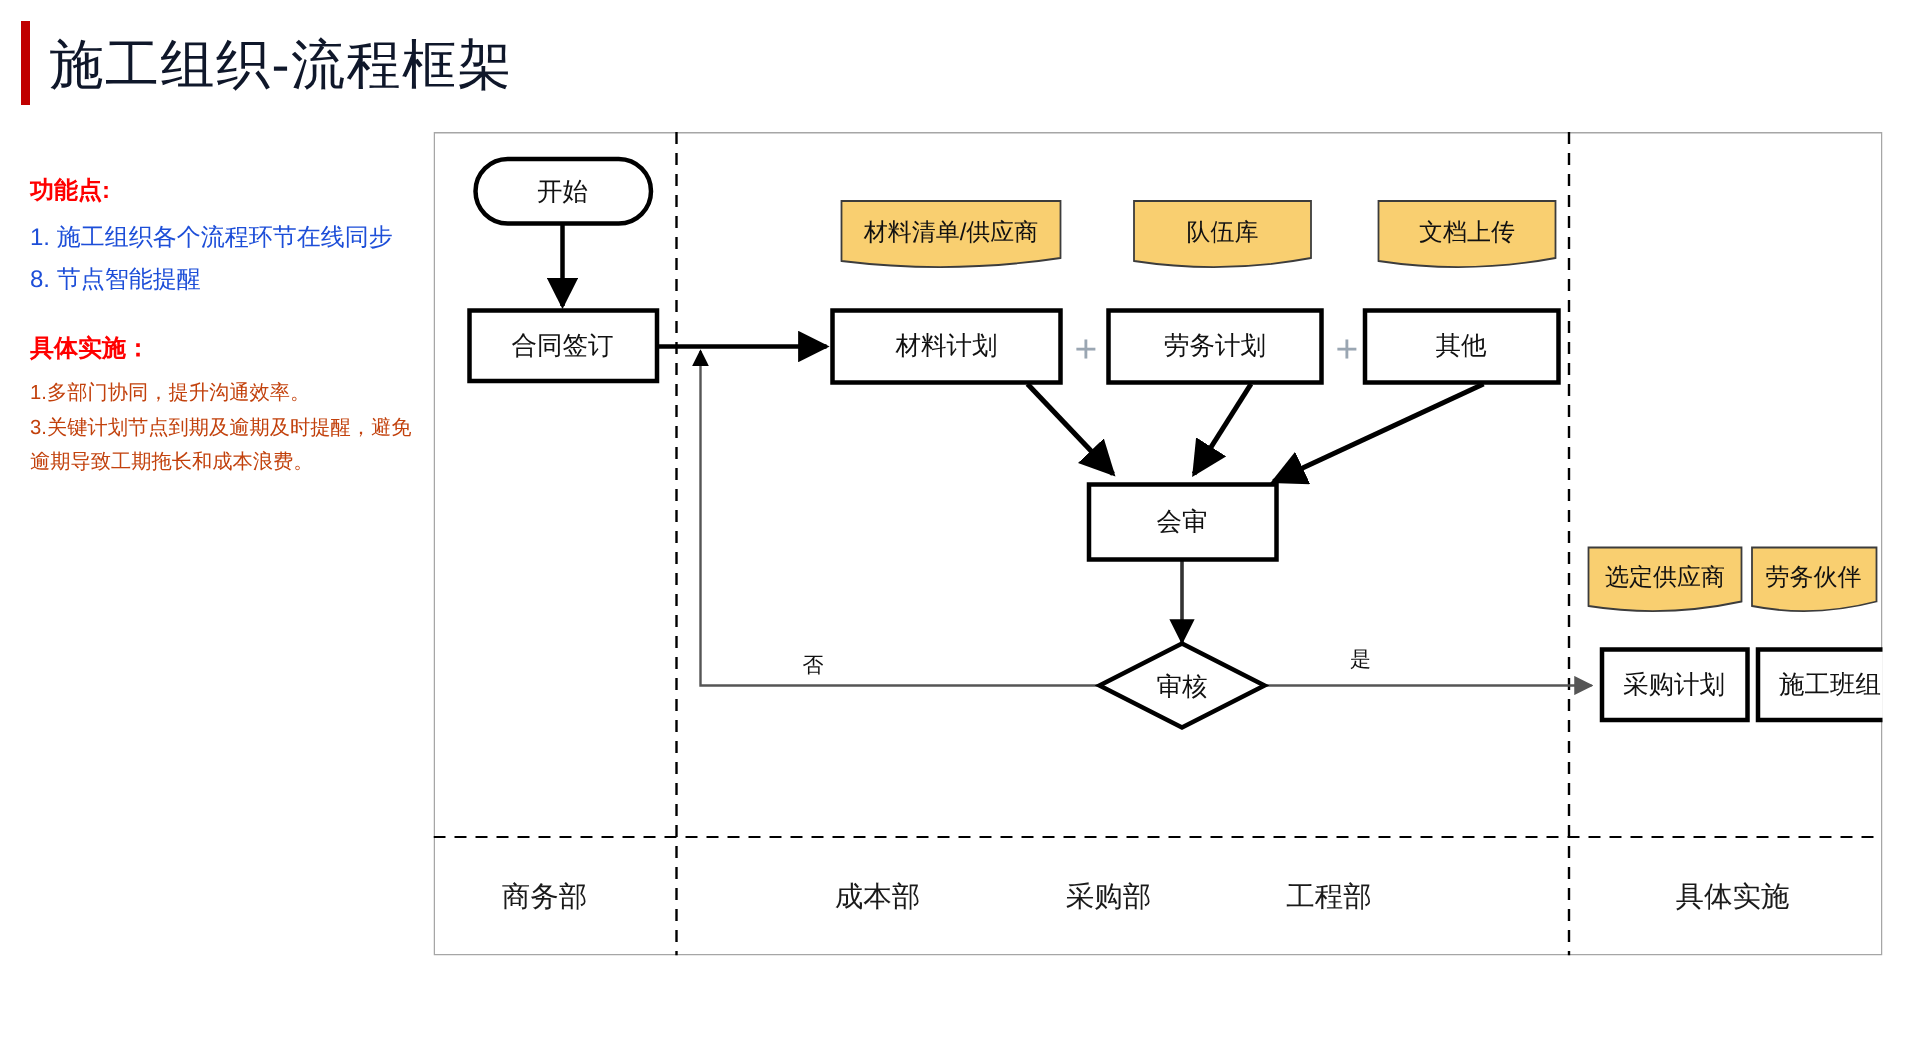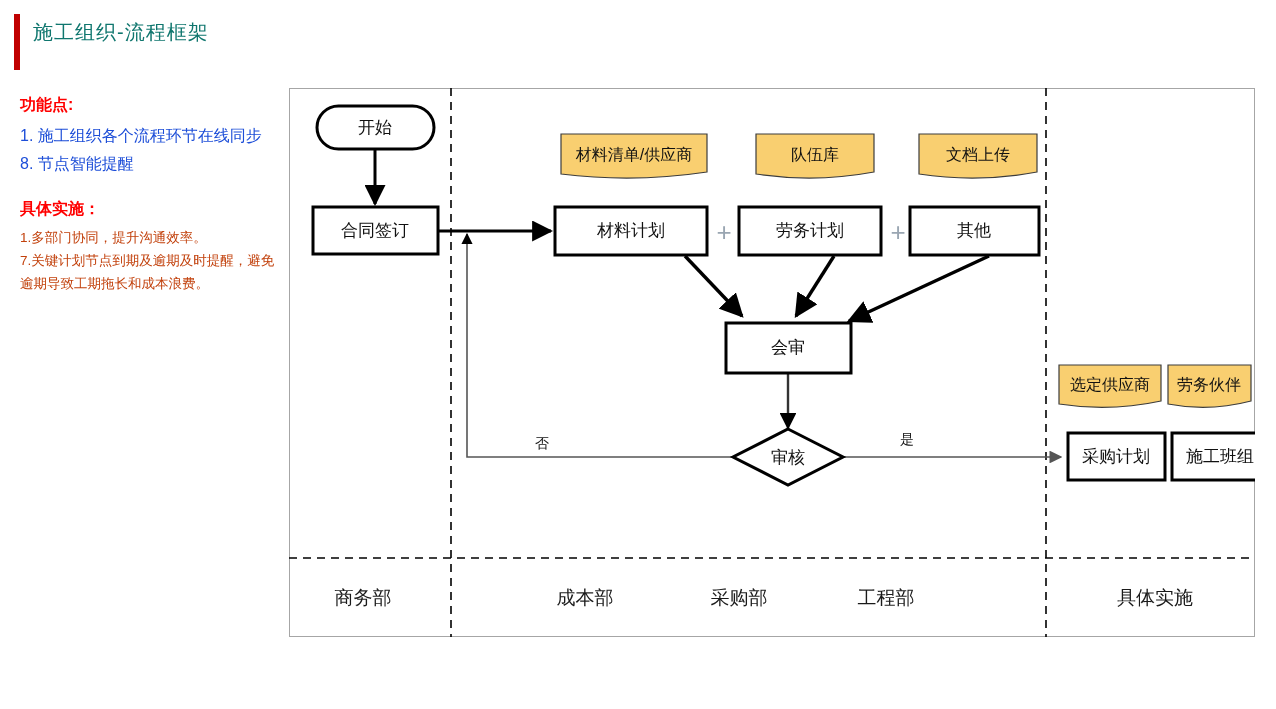--- a/index.html
+++ b/index.html
@@ -12,38 +12,38 @@
   }
   #page{position:absolute;inset:0;background:#fff;}
 
   
   .accent-bar{
     position:absolute;left:14px;top:14px;width:6px;height:56px;
     background:#c00000;
   }
   .page-title{
     position:absolute;left:33px;top:19px;
-    font-size:20px;color:#0f766e;letter-spacing:1px;
+    font-size:36px;color:#0f172a;letter-spacing:1px;
     white-space:nowrap;
   }
 
   
   .info-col{position:absolute;left:20px;top:95px;width:262px;}
   .sec-head{
     color:#ff0000;font-size:16px;font-weight:bold;
     margin:0 0 7px 0;line-height:1.25;
   }
   .sec-line{
     color:#1d4ed8;font-size:16px;line-height:1.72;
     margin:0;white-space:nowrap;
   }
   .sec-para{
     color:#c2410c;font-size:13.5px;line-height:1.72;margin:0;
   }
-  .sec-block{margin-bottom:22px;}
+  .sec-block{margin-bottom:22px;margin-top:23px;}
   .sec-block.tight{margin-bottom:20px;}
 
   
   .diagram-wrap{
     position:absolute;left:289px;top:88px;width:966px;height:549px;
   }
   svg.flow{display:block;width:966px;height:549px;}
   .lane-label{
     font-family:"Liberation Sans","DejaVu Sans",sans-serif;
     font-size:19px;fill:#1a1a1a;
@@ -77,21 +77,21 @@
 
     <div class="sec-block">
       <div class="sec-head">功能点:</div>
       <p class="sec-line">1. 施工组织各个流程环节在线同步</p>
       <p class="sec-line">8. 节点智能提醒</p>
     </div>
 
     <div class="sec-block">
       <div class="sec-head">具体实施：</div>
       <p class="sec-para">1.多部门协同，提升沟通效率。</p>
-      <p class="sec-para">7.关键计划节点到期及逾期及时提醒，避免逾期导致工期拖长和成本浪费。</p>
+      <p class="sec-para">3.关键计划节点到期及逾期及时提醒，避免逾期导致工期拖长和成本浪费。</p>
     </div>
 
 
 
   </div>
 
   <div class="diagram-wrap">
     <svg class="flow" viewBox="0 0 966 549" xmlns="http://www.w3.org/2000/svg">
       <defs>
         <marker id="arw" viewBox="0 0 10 10" refX="9" refY="5" markerWidth="7" markerHeight="7" orient="auto-start-reverse">

